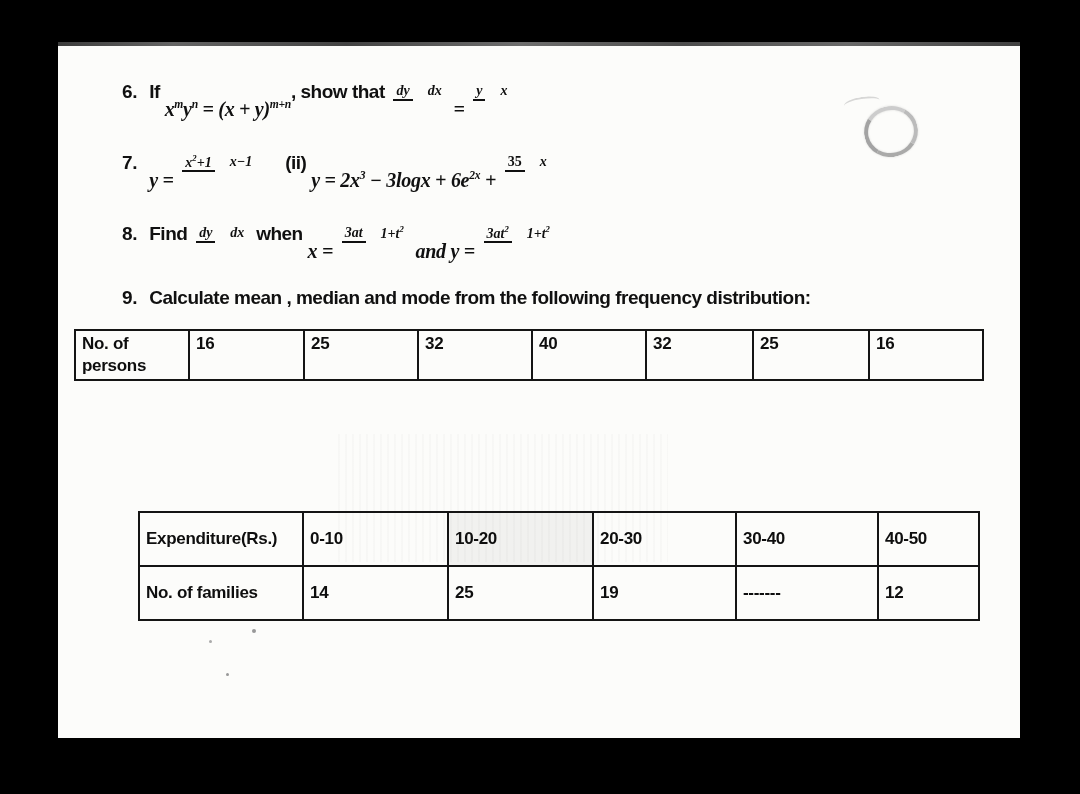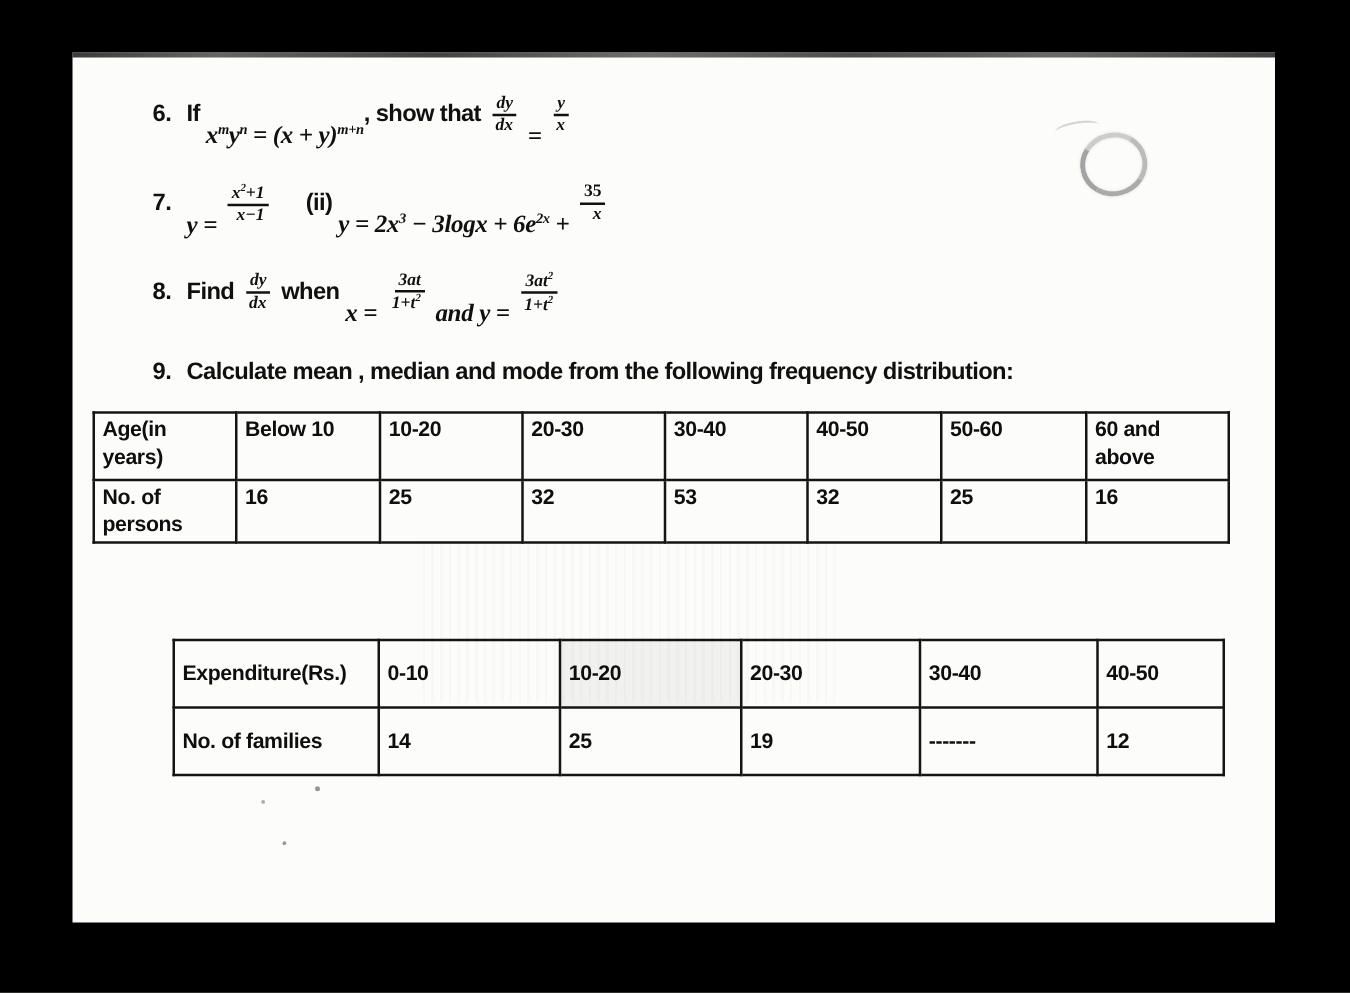--- a/index.html
+++ b/index.html
@@ -7,22 +7,22 @@
             font-family:"Liberation Sans", sans-serif; }
   .page { position:absolute; left:58px; top:42px; width:962px; height:696px; background:#fcfcfa; }
   .page-top-edge { position:absolute; left:0; top:0; width:100%; height:4px; opacity:.85;
       background:linear-gradient(90deg,#1a1a1a,#4a4a4a 12%,#222 30%,#555 48%,#2e2e2e 65%,#4f4f4f 82%,#1f1f1f); }
 
   .qrow { position:absolute; display:flex; align-items:center; color:#101010; }
   .qnum  { font:700 19px "Liberation Sans", sans-serif; white-space:pre; margin-right:12px; letter-spacing:-0.3px; }
   .txt   { font:700 19px "Liberation Sans", sans-serif; white-space:pre; letter-spacing:-0.5px; }
   .mgroup{ font:700 20px "Liberation Serif", serif; font-style:italic; white-space:pre; letter-spacing:-0.3px;margin-top:34px; }
   .mgroup sup { font-size:0.58em; font-style:italic; }
-  .frac { display:inline-flex; flex-direction:column; align-items:flex-end; text-align:center;
-          font:700 14px "Liberation Serif", serif; font-style:italic; line-height:1.12; margin:0 4px; }
+  .frac { display:inline-flex; flex-direction:row; align-items:flex-start; text-align:center;
+          font:700 14px "Liberation Serif", serif; font-style:italic; line-height:1.12; margin:0 4px;gap:12px; }
   .frac .num { border-bottom:2px solid #101010; padding:0 3px; white-space:pre; }
   .frac .den { padding:0 3px; white-space:pre; }
   .frac sup { font-size:0.62em; }
 
   .tbl { position:absolute; border-collapse:collapse; table-layout:fixed; }
   .tbl td { border:2px solid #141414; font:700 17px "Liberation Sans", sans-serif; color:#0e0e0e;
             padding:2px 6px; vertical-align:top; line-height:1.3; letter-spacing:-0.3px; overflow:hidden; }
   #table1 { left:16px; top:287px; width:908px; }
   #table2 { left:80px; top:469px; width:840px; }
   #table2 td { padding:15px 6px; }
@@ -116,36 +116,26 @@
         <col style="width:114px">
           <col style="width:115px">
           <col style="width:114px">
           <col style="width:114px">
         <col style="width:114px">
           <col style="width:107px">
           <col style="width:116px">
           <col style="width:114px">
       </colgroup>
       <tbody>
-          <tr style="height:54px">
-        <td>Age(in years)</td>
-        <td>Below 10</td>
-        <td>10-20</td>
-        <td>20-30</td>
-        <td>30-40</td>
-        <td>40-50</td>
-        <td>50-60</td>
-        <td>60 and above</td>
-      </tr>
       <tr style="height:47px">
         <td>No. of persons</td>
         <td>16</td>
         <td>25</td>
         <td>32</td>
-        <td>53</td>
+        <td>40</td>
         <td>32</td>
         <td>25</td>
         <td>16</td>
       </tr>
     </tbody>
       </table>
 
 
     <table class="tbl" id="table2">
       <colgroup>

